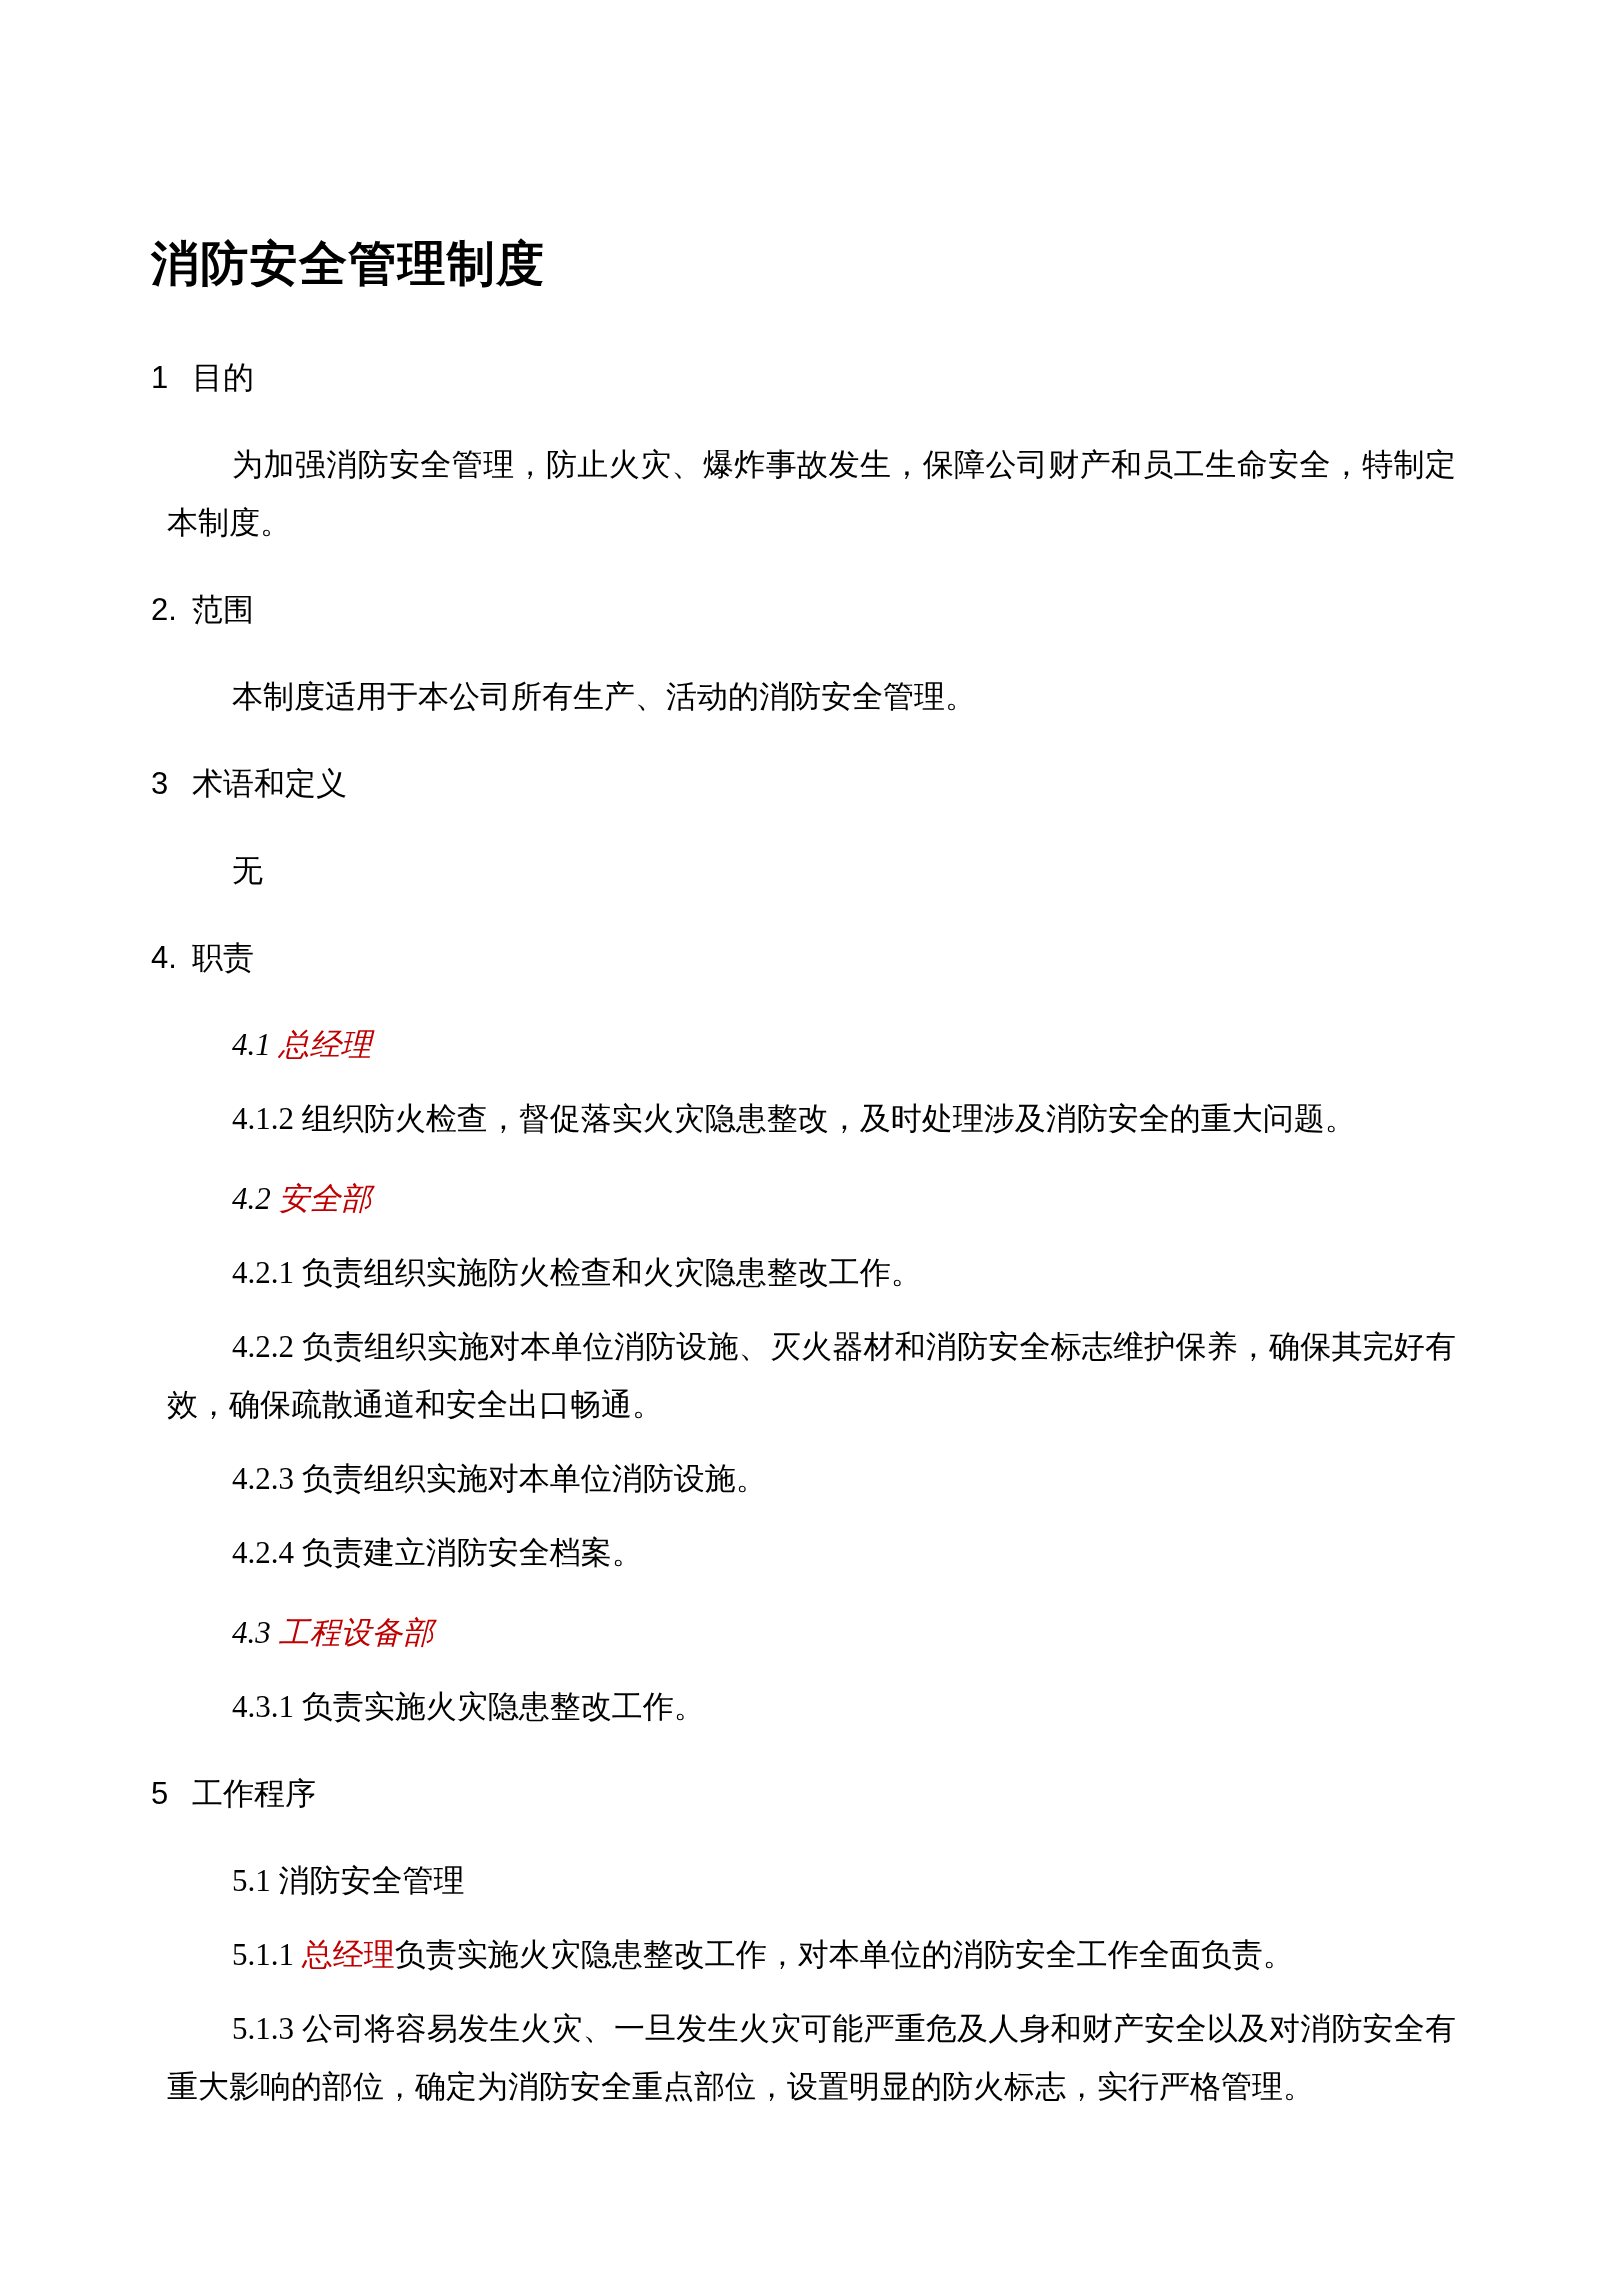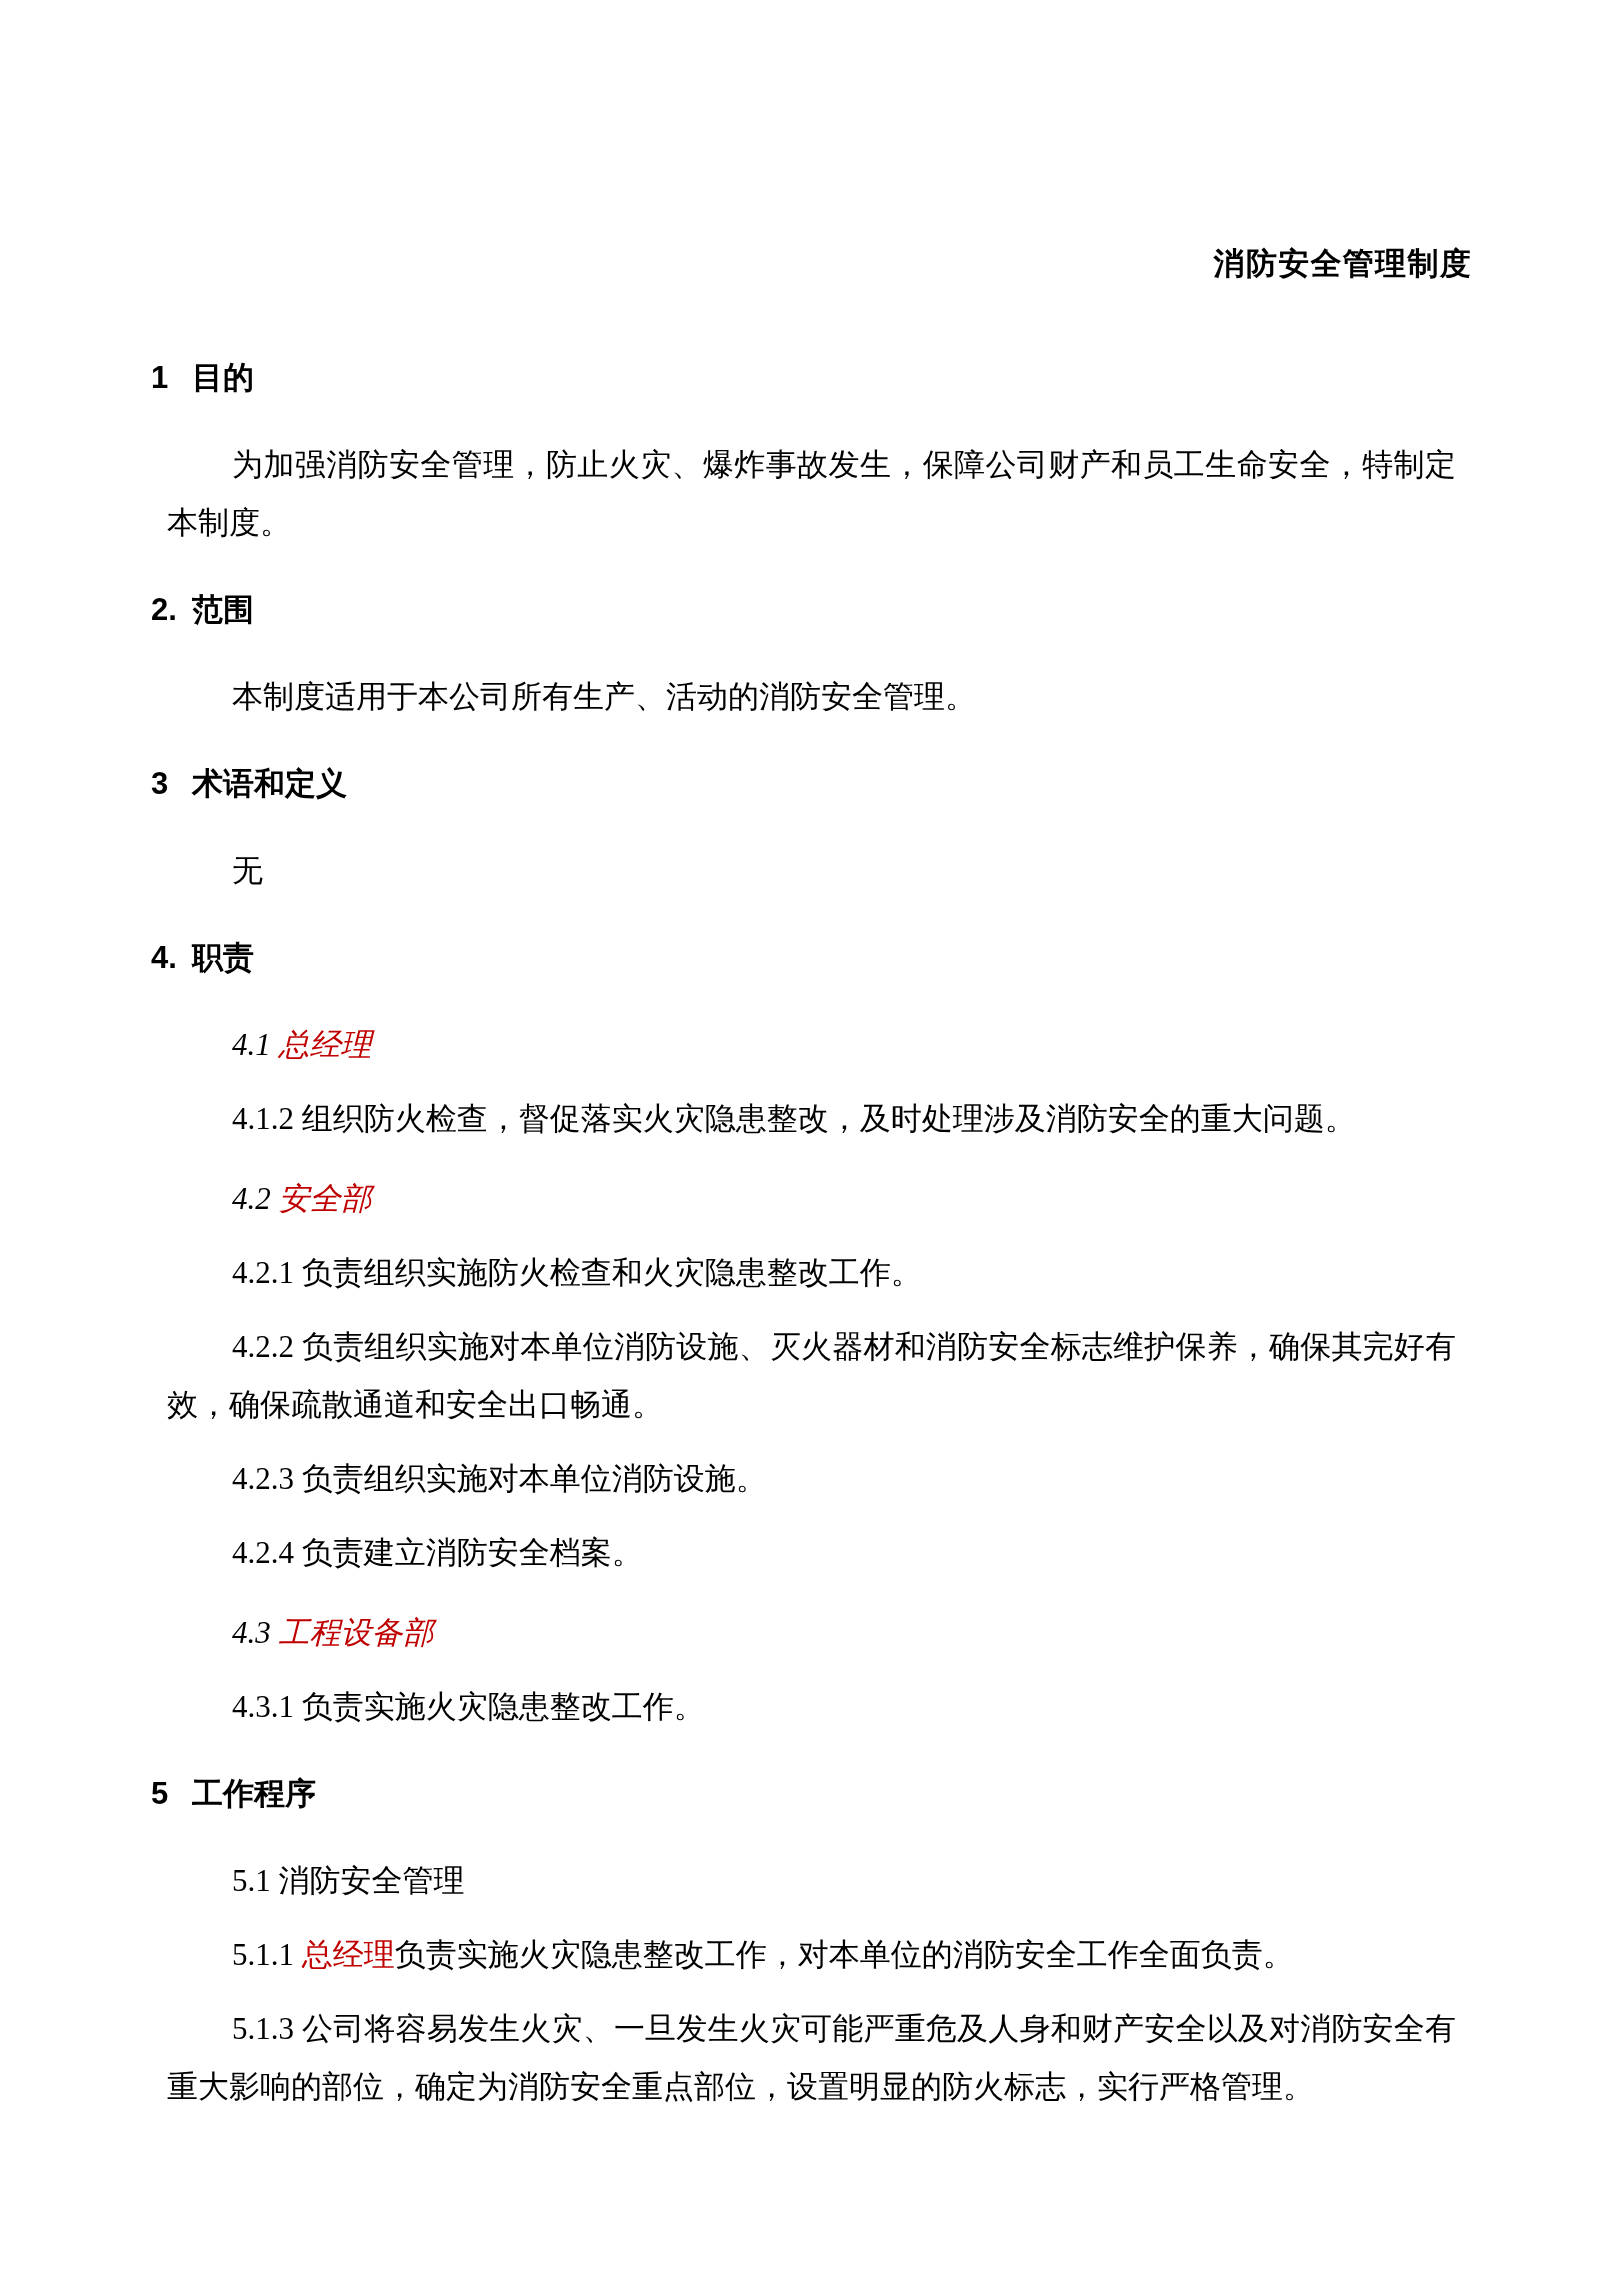--- a/index.html
+++ b/index.html
@@ -11,31 +11,31 @@
     padding: 228px 151px 0 151px;
     background: #ffffff;
     color: #000000;
     font-family: "Liberation Serif", "DejaVu Serif", serif;
     font-size: 31px;
     line-height: 58px;
     overflow: hidden;
   }
   .doc-title {
     margin: 0 0 49px 0;
-    text-align: right;
+    text-align: left;
     font-family: "Liberation Serif", "DejaVu Serif", serif;
     font-weight: 700;
-    font-size: 31px;
+    font-size: 48px;
     line-height: 72px;
     letter-spacing: 1.3px;
   }
   .h1 {
     margin: 29px 0;
     font-family: "Liberation Sans", "DejaVu Sans", sans-serif;
-    font-weight: 700;
+    font-weight: 400;
     font-size: 31px;
     line-height: 58px;
   }
   .h-num { display: inline-block; min-width: 41px; }
   p.body {
     margin: 16px;
     text-indent: 65px;
     text-align: justify;
   }
   p.sub { margin-top: 22px; font-style: italic; }

